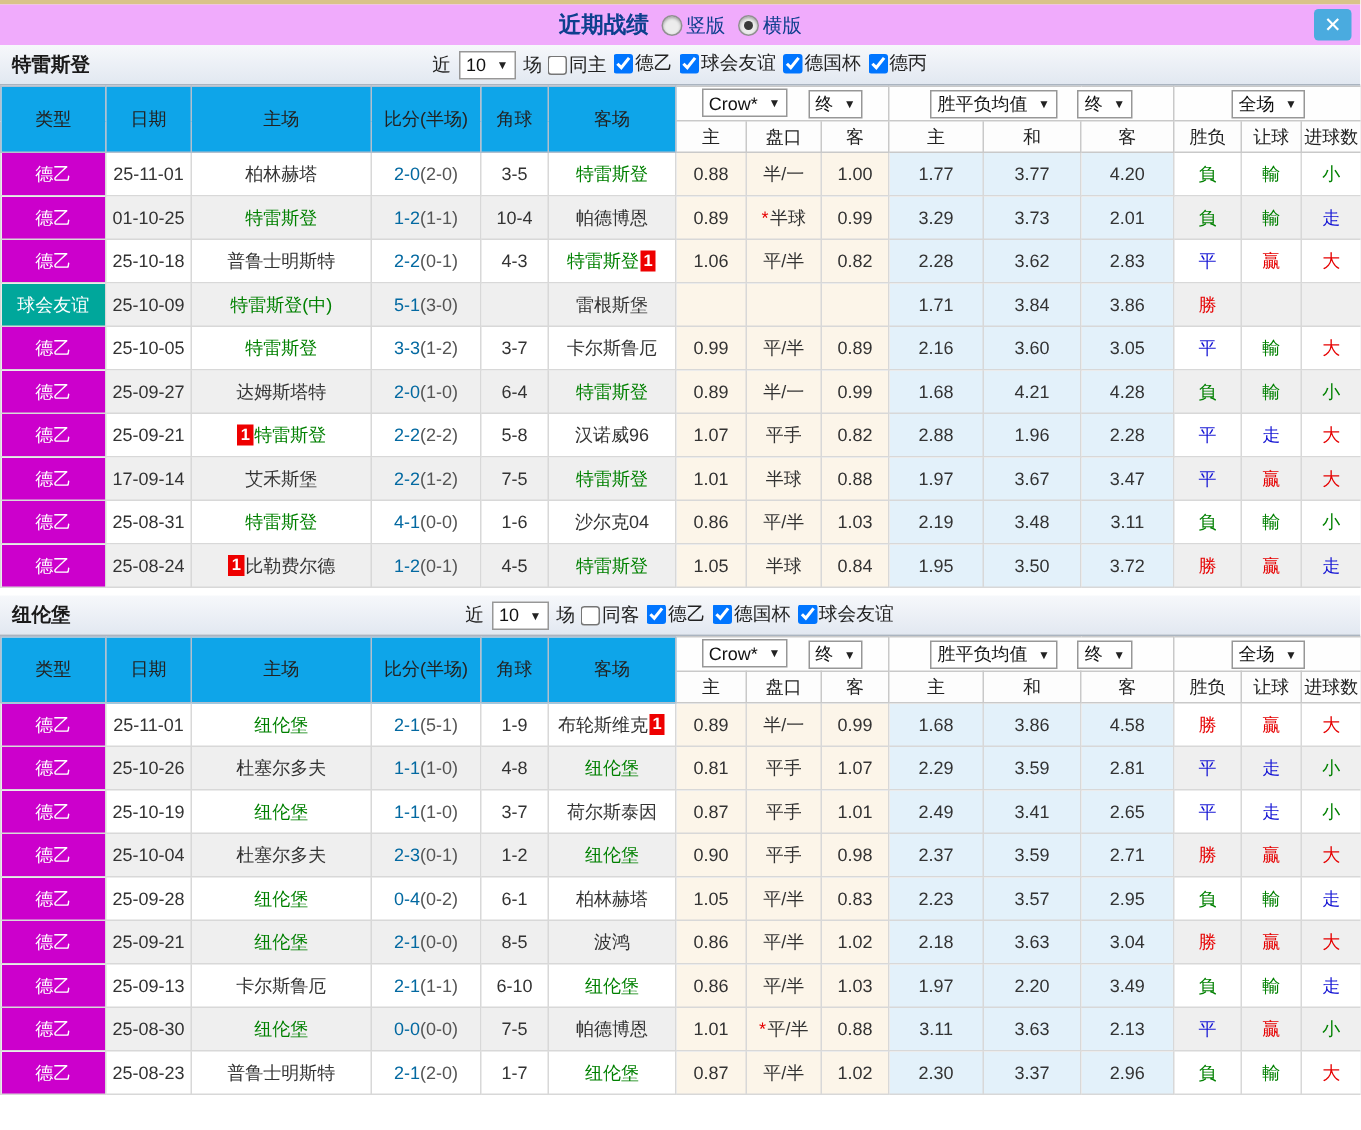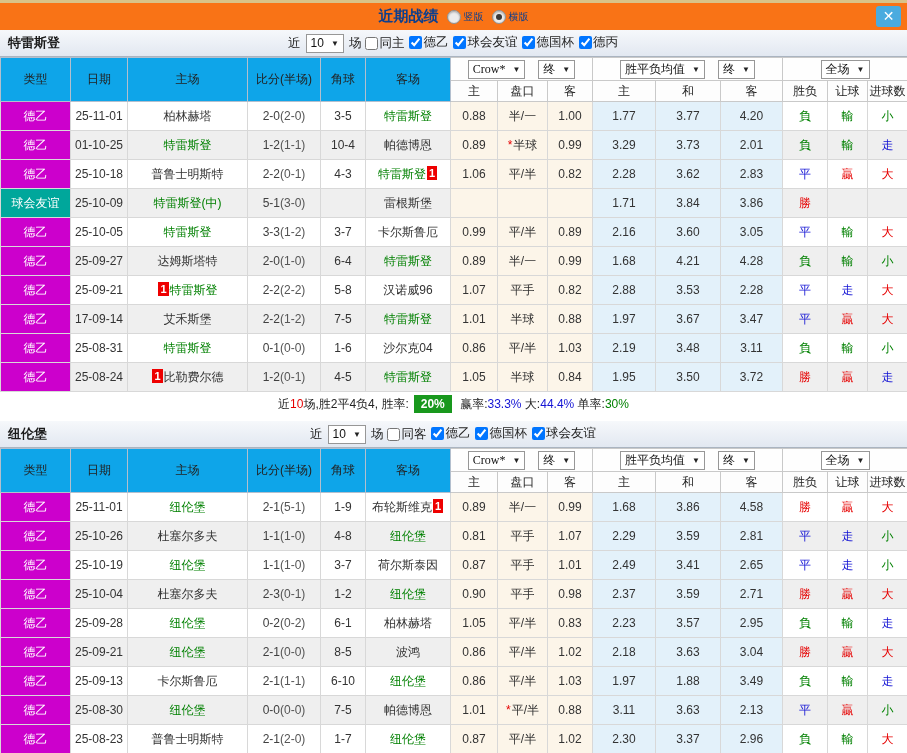--- a/index.html
+++ b/index.html
@@ -1,46 +1,46 @@
 <!DOCTYPE html>
 <html><head>
 <meta charset="utf-8">
 <style>
   html,body{margin:0;padding:0;}
   body{width:907px;height:753px;overflow:hidden;background:#fff;
        font-family:"Liberation Sans","DejaVu Sans",sans-serif;}
   .topstrip{height:3px;background:#d9c389;}
-  .titlebar{height:27px;background:#f97316;position:relative;display:flex;align-items:center;justify-content:center;}
+  .titlebar{height:27px;background:#f0abfc;position:relative;display:flex;align-items:center;justify-content:center;}
   .title{color:#0d3f8e;font-weight:bold;font-size:15px;}
-  .radio{display:inline-flex;align-items:center;margin-left:8px;color:#0d3f8e;font-size:10px;cursor:pointer;}
+  .radio{display:inline-flex;align-items:center;margin-left:8px;color:#0d3f8e;font-size:13px;cursor:pointer;}
   .rb{width:12px;height:12px;border-radius:50%;background:#ececec;border:1px solid #909090;display:inline-block;margin-right:3px;position:relative;box-shadow:inset 0 1px 2px rgba(0,0,0,.3);}
   .rb.on::after{content:"";position:absolute;left:3px;top:3px;width:6px;height:6px;border-radius:50%;background:#3a3a3a;}
   .close{position:absolute;right:6px;top:3px;width:25px;height:21px;background:#4aabdf;color:#fff;font-weight:bold;text-align:center;line-height:21px;border-radius:3px;font-size:14px;cursor:pointer;}
   .sec-header{height:26px;position:relative;display:flex;align-items:center;background:linear-gradient(#f6f8fb,#e2e8f1);border-bottom:1px solid #aab4c0;}
   .team-title{position:absolute;left:8px;font-weight:bold;font-size:13px;color:#1a1a1a;}
   .filters{margin:0 auto;display:flex;align-items:center;font-size:12.5px;color:#222;}
   .filters .chk{display:inline-flex;align-items:center;margin-right:1px;cursor:pointer;}
   .filters input[type=checkbox]{width:13px;height:13px;margin:0 1px 0 4px;}
   .ddl{display:inline-flex;align-items:center;border:1px solid #979797;background:#fff;height:17px;padding:0 4px;margin:0 5px;font-size:12px;gap:7px;cursor:pointer;}
   .ddl i{font-style:normal;color:#111;}
   .caret{font-size:8px;color:#222;font-style:normal;font-weight:normal;}
   table.grid{width:907px;border-collapse:collapse;table-layout:fixed;}
   .grid th{font-weight:normal;font-size:12px;color:#222;padding:0;}
   .grid th.lh{background:#0ea5e9;border:1px solid #b3bfce;}
-  .grid th.dd{background:#fefefe;border:1px solid #c9c9c9;height:22px;font-family:Liberation Serif, serif;}
+  .grid th.dd{background:#fefefe;border:1px solid #c9c9c9;height:22px;}
   .grid th.sh{background:#fdfdfd;border:1px solid #c9c9c9;height:20px;}
   .grid td{border:1px solid #d8d8d8;text-align:center;font-size:12px;height:28px;padding:0;color:#333;overflow:hidden;white-space:nowrap;}
   tr.alt td.plain{background:#efefef;}
   td.plain{background:#fff;}
   td.type{color:#fff;}
   td.cream{background:#fcf5e9;}
   td.blue{background:#e3f1fa;}
   .tgreen{color:#008000;cursor:pointer;}
   .tdark{color:#333;cursor:pointer;}
-  .sc{color:#404040;}
+  .sc{color:#0369a1;}
   .half{color:#555;}
   .b1{background:#ee0000;color:#fff;font-size:11px;padding:0 2px;margin:0 1px;display:inline-block;height:14px;line-height:14px;font-weight:bold;vertical-align:1px;}
   .star{color:#e60000;font-style:normal;margin-right:1px;}
   .summary{height:24px;text-align:center;font-size:12px;line-height:24px;color:#222;}
   .summary .red{color:#e60000;}
   .summary .badge{background:#18981d;color:#fff;padding:2px 7px;font-weight:bold;margin:0 5px;}
   .summary .bluev{color:#1414d4;}
   .summary .greenv{color:#008000;}
   .gap{height:5px;}
 </style>
@@ -263,21 +263,21 @@
           <td class="type" style="background: rgb(204, 0, 204);">德乙</td>
           <td class="plain">25-09-21</td>
           <td class="plain team-cell"><span class="b1">1</span><span class="tgreen">特雷斯登</span></td>
           <td class="plain"><span class="sc">2-2</span><span class="half">(2-2)</span></td>
           <td class="plain">5-8</td>
           <td class="plain team-cell"><span class="tdark">汉诺威96</span></td>
           <td class="cream">1.07</td>
           <td class="cream">平手</td>
           <td class="cream">0.82</td>
           <td class="blue">2.88</td>
-          <td class="blue">3.53</td>
+          <td class="blue">1.96</td>
           <td class="blue">2.28</td>
           <td class="plain res" style="color: rgb(20, 20, 212);">平</td>
           <td class="plain res" style="color: rgb(20, 20, 212);">走</td>
           <td class="plain res" style="color: rgb(230, 0, 0);">大</td>
         </tr>
         <tr class="alt">
           <td class="type" style="background: rgb(204, 0, 204);">德乙</td>
           <td class="plain">17-09-14</td>
           <td class="plain team-cell"><span class="tdark">艾禾斯堡</span></td>
           <td class="plain"><span class="sc">2-2</span><span class="half">(1-2)</span></td>
@@ -290,21 +290,21 @@
           <td class="blue">3.67</td>
           <td class="blue">3.47</td>
           <td class="plain res" style="color: rgb(20, 20, 212);">平</td>
           <td class="plain res" style="color: rgb(230, 0, 0);">贏</td>
           <td class="plain res" style="color: rgb(230, 0, 0);">大</td>
         </tr>
         <tr>
           <td class="type" style="background: rgb(204, 0, 204);">德乙</td>
           <td class="plain">25-08-31</td>
           <td class="plain team-cell"><span class="tgreen">特雷斯登</span></td>
-          <td class="plain"><span class="sc">0-1</span><span class="half">(0-0)</span></td>
+          <td class="plain"><span class="sc">4-1</span><span class="half">(0-0)</span></td>
           <td class="plain">1-6</td>
           <td class="plain team-cell"><span class="tdark">沙尔克04</span></td>
           <td class="cream">0.86</td>
           <td class="cream">平/半</td>
           <td class="cream">1.03</td>
           <td class="blue">2.19</td>
           <td class="blue">3.48</td>
           <td class="blue">3.11</td>
           <td class="plain res" style="color: rgb(0, 128, 0);">負</td>
           <td class="plain res" style="color: rgb(0, 128, 0);">輸</td>
@@ -322,26 +322,20 @@
           <td class="cream">0.84</td>
           <td class="blue">1.95</td>
           <td class="blue">3.50</td>
           <td class="blue">3.72</td>
           <td class="plain res" style="color: rgb(230, 0, 0);">勝</td>
           <td class="plain res" style="color: rgb(230, 0, 0);">贏</td>
           <td class="plain res" style="color: rgb(20, 20, 212);">走</td>
         </tr>
       </tbody>
   </table>
-  <div class="summary">
-    <span>近</span><span class="red">10</span><span>场,胜2平4负4, 胜率:</span><span class="badge">20%</span>
-    <span>赢率:</span><span class="bluev">33.3%</span>
-    <span>大:</span><span class="bluev">44.4%</span>
-    <span>单率:</span><span class="greenv">30%</span>
-  </div>
 </div>
 
 <div class="gap"></div>
 
 <div>
   <div class="sec-header">
     <b class="team-title">纽伦堡</b>
     <div class="filters">
       <span>近</span>
       <span class="ddl">
@@ -496,21 +490,21 @@
           <td class="blue">3.59</td>
           <td class="blue">2.71</td>
           <td class="plain res" style="color: rgb(230, 0, 0);">勝</td>
           <td class="plain res" style="color: rgb(230, 0, 0);">贏</td>
           <td class="plain res" style="color: rgb(230, 0, 0);">大</td>
         </tr>
         <tr>
           <td class="type" style="background: rgb(204, 0, 204);">德乙</td>
           <td class="plain">25-09-28</td>
           <td class="plain team-cell"><span class="tgreen">纽伦堡</span></td>
-          <td class="plain"><span class="sc">0-2</span><span class="half">(0-2)</span></td>
+          <td class="plain"><span class="sc">0-4</span><span class="half">(0-2)</span></td>
           <td class="plain">6-1</td>
           <td class="plain team-cell"><span class="tdark">柏林赫塔</span></td>
           <td class="cream">1.05</td>
           <td class="cream">平/半</td>
           <td class="cream">0.83</td>
           <td class="blue">2.23</td>
           <td class="blue">3.57</td>
           <td class="blue">2.95</td>
           <td class="plain res" style="color: rgb(0, 128, 0);">負</td>
           <td class="plain res" style="color: rgb(0, 128, 0);">輸</td>
@@ -537,21 +531,21 @@
           <td class="type" style="background: rgb(204, 0, 204);">德乙</td>
           <td class="plain">25-09-13</td>
           <td class="plain team-cell"><span class="tdark">卡尔斯鲁厄</span></td>
           <td class="plain"><span class="sc">2-1</span><span class="half">(1-1)</span></td>
           <td class="plain">6-10</td>
           <td class="plain team-cell"><span class="tgreen">纽伦堡</span></td>
           <td class="cream">0.86</td>
           <td class="cream">平/半</td>
           <td class="cream">1.03</td>
           <td class="blue">1.97</td>
-          <td class="blue">1.88</td>
+          <td class="blue">2.20</td>
           <td class="blue">3.49</td>
           <td class="plain res" style="color: rgb(0, 128, 0);">負</td>
           <td class="plain res" style="color: rgb(0, 128, 0);">輸</td>
           <td class="plain res" style="color: rgb(20, 20, 212);">走</td>
         </tr>
         <tr class="alt">
           <td class="type" style="background: rgb(204, 0, 204);">德乙</td>
           <td class="plain">25-08-30</td>
           <td class="plain team-cell"><span class="tgreen">纽伦堡</span></td>
           <td class="plain"><span class="sc">0-0</span><span class="half">(0-0)</span></td>

